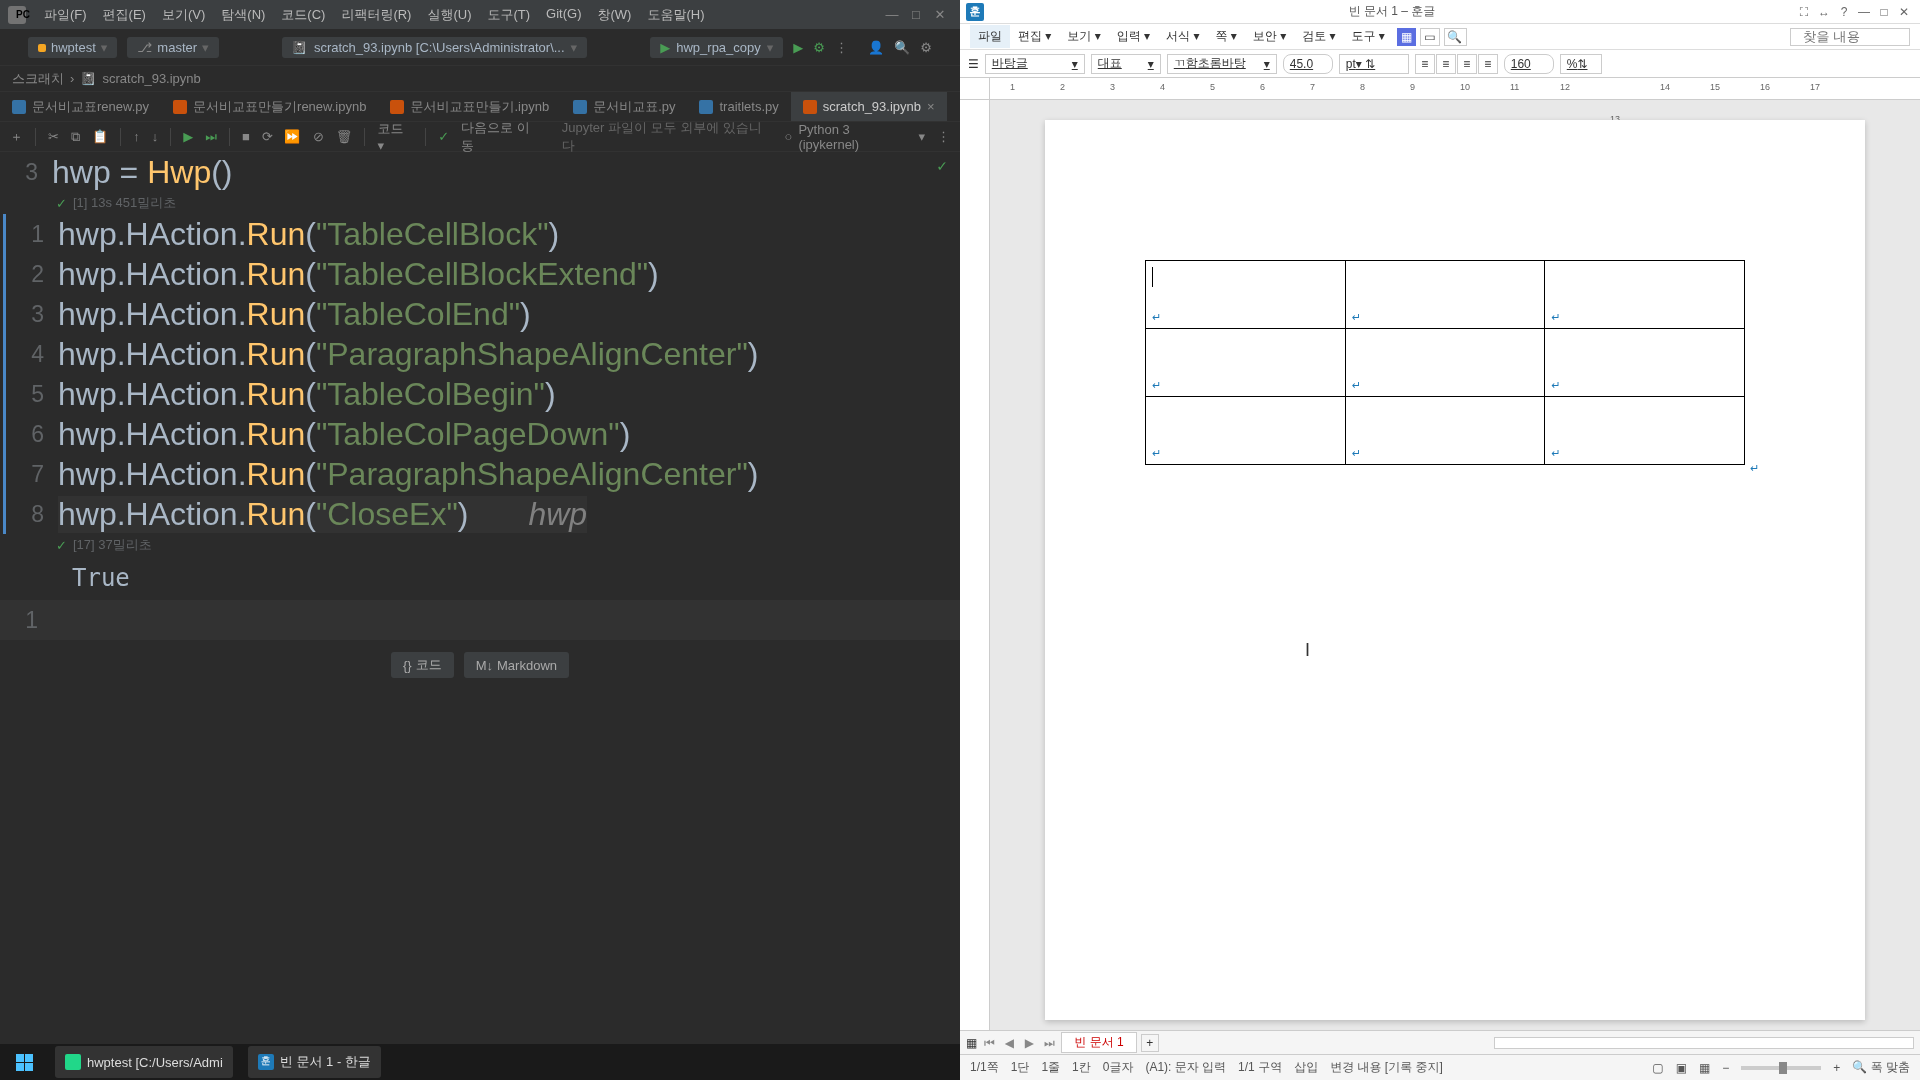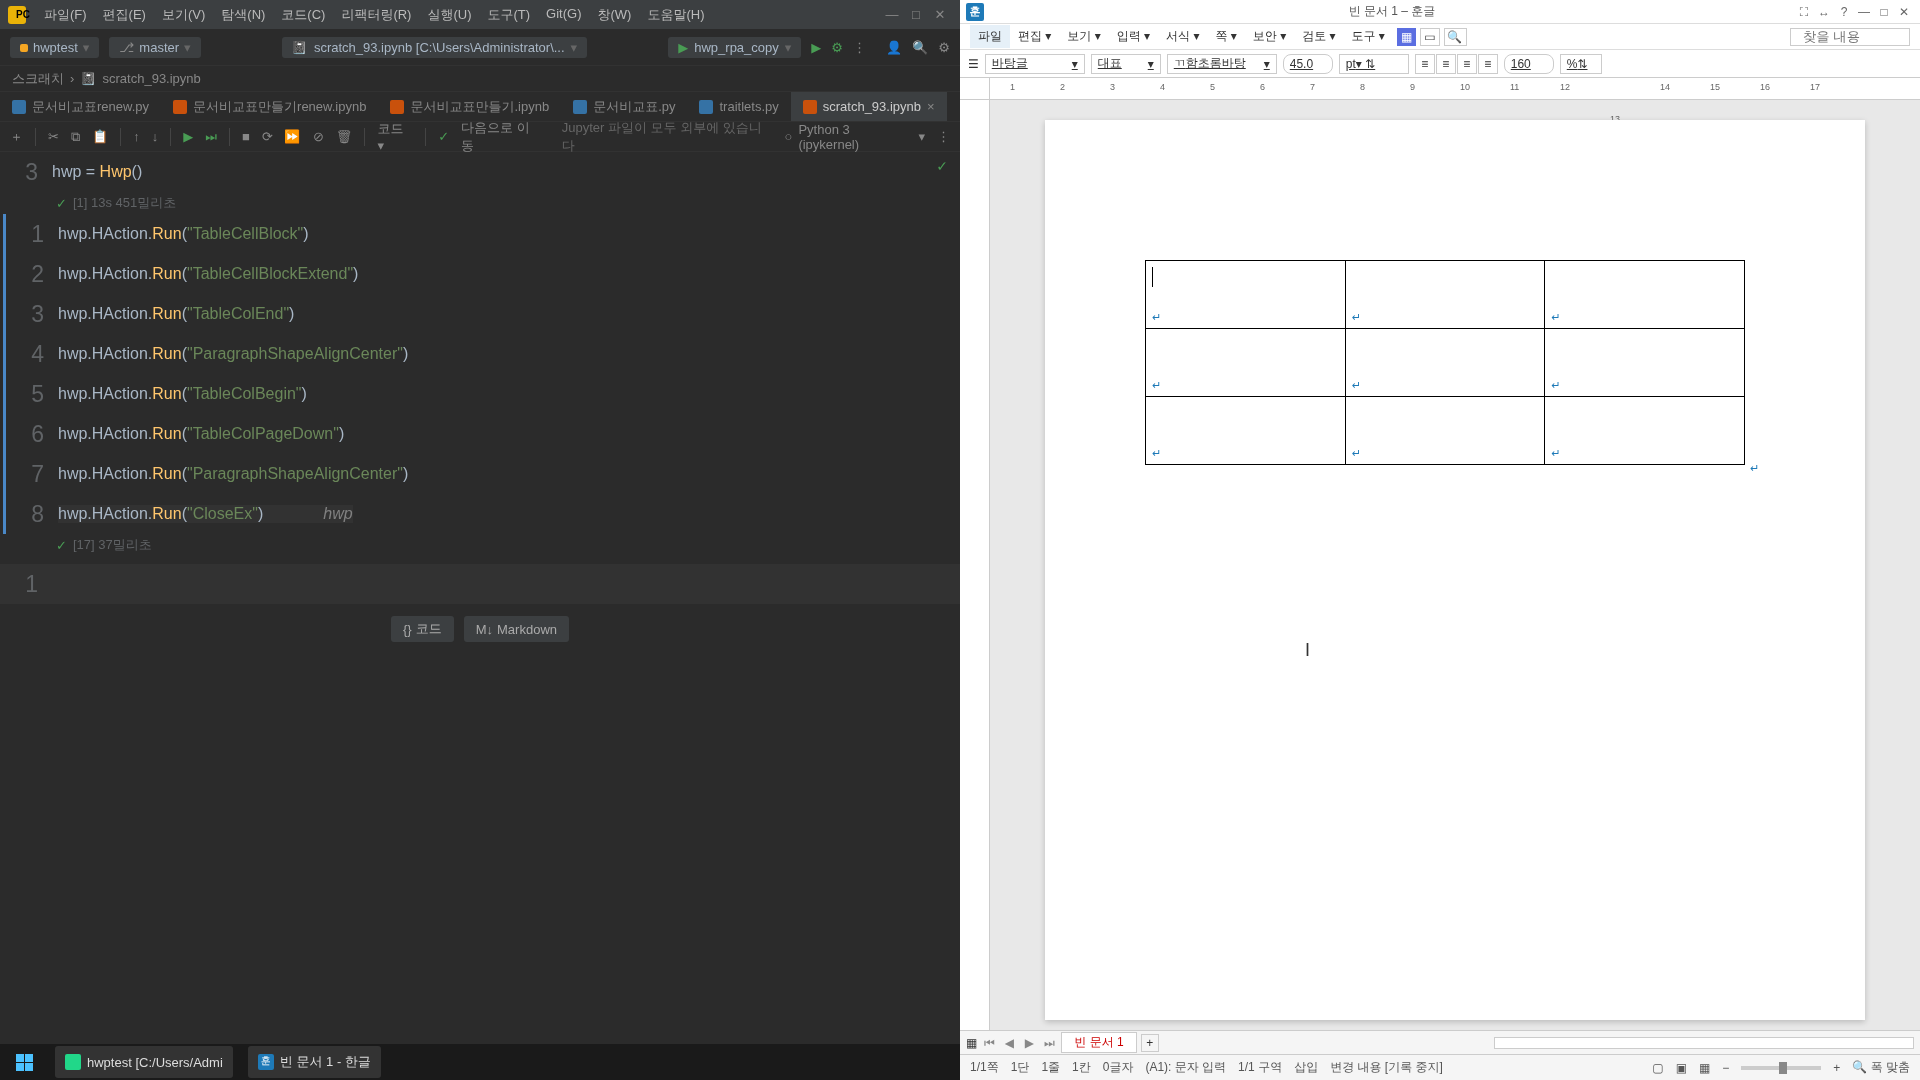--- a/index.html
+++ b/index.html
@@ -1,26 +1,26 @@
 <!DOCTYPE html>
 <html><head>
 <meta charset="utf-8">
 <style>
 * { margin: 0; padding: 0; box-sizing: border-box; font-family: "Malgun Gothic", sans-serif; }
 body { width: 1920px; height: 1080px; overflow: hidden; background: #1e1e1e; display: flex; }
 
 
 .ide { width: 960px; height: 100%; background: #2b2b2b; color: #a9b7c6; display: flex; flex-direction: column; font-size: 13px; }
 .ide-titlebar { height: 30px; background: #3c3f41; display: flex; align-items: center; padding: 0 8px; color: #bbb; border-bottom: 1px solid #2b2b2b;}
-.ide-titlebar .logo { width:18px;height:18px;background:#eab308;border-radius:3px;display:flex;align-items:center;justify-content:center;font-size:10px;color:#000;font-weight:bold;margin-right:10px;padding-left:12px;}
+.ide-titlebar .logo { width:18px;height:18px;background:#737373;border-radius:3px;display:flex;align-items:center;justify-content:center;font-size:10px;color:#000;font-weight:bold;margin-right:10px;padding-left:12px;}
 .ide-titlebar .menu-item { padding: 0 8px; font-size: 13px; cursor:pointer;}
 .ide-titlebar .spacer { flex:1;}
 .ide-titlebar .win-btn { width:24px;text-align:center;color:#888;}
 
-.ide-toolbar2 { height: 36px; background: #2b2b2b; display:flex;align-items:center;padding:0 10px;gap:10px;border-bottom:1px solid #323232;}
+.ide-toolbar2 { height: 36px; background: #2b2b2b; display:flex;align-items:center;padding:0 28px;gap:10px;border-bottom:1px solid #323232;}
 .proj-chip{background:#3c3f41;border-radius:3px;padding:3px 10px;display:flex;align-items:center;gap:5px;font-size:13px;}
 .proj-chip .dot{width:8px;height:8px;background:#f5a623;border-radius:2px;}
 .ide-toolbar2 .center{flex:1;display:flex;justify-content:center;gap:10px;}
 .run-cfg{background:#3c3f41;border-radius:3px;padding:3px 10px;display:flex;align-items:center;gap:6px;font-size:13px;}
 .play-i{color:#499c54;}
 .bug-i{color:#499c54;}
 .gear-i{color:#888;}
 
 .breadcrumb{height:26px;background:#2b2b2b;padding:3px 12px;font-size:13px;color:#888;display:flex;align-items:center;gap:6px;border-bottom:1px solid #323232;}
 
@@ -32,21 +32,21 @@
 .fi-nb{background:#c9510c;}
 
 .edit-toolbar{height:30px;background:#2b2b2b;display:flex;align-items:center;padding:0 10px;gap:12px;border-bottom:1px solid #323232;font-size:13px;color:#888;}
 .edit-toolbar .sep{width:1px;height:18px;background:#444;}
 .kernel-sel{margin-left:auto;display:flex;align-items:center;gap:6px;}
 
 .editor{flex:1;background:#2b2b2b;overflow:auto;font-family:Consolas,monospace;position:relative;}
 .code-block{margin:0;position:relative;}
 .code-line{display:flex;align-items:center;min-height:40px;}
 .gutter{width:52px;text-align:right;padding-right:14px;color:#606366;font-size:23px;flex-shrink:0;}
-.code{font-size:16px;white-space:pre;color:#a9b7c6;}
+.code{font-size:32px;white-space:pre;color:#a9b7c6;}
 .fn{color:#ffc66d;}
 .str{color:#6a8759;}
 .op{color:#a9b7c6;}
 .par{color:#a9b7c6;}
 .cm{color:#808080;font-style:italic;}
 .meta-line{padding-left:56px;color:#606366;font-size:13px;display:flex;align-items:center;gap:6px;height:22px;}
 .meta-line .chk{color:#499c54;}
 .output-line{padding-left:72px;font-size:24px;color:#a9b7c6;margin:8px 0;font-family:Consolas,monospace;}
 .cell-border{border-left:3px solid #4a88c7;margin-left:3px;}
 .green-check{position:absolute;right:12px;top:6px;color:#499c54;font-size:14px;}
@@ -276,20 +276,21 @@
         </div>
         <div class="code-line">
           <div class="gutter">8</div>
           <div class="code" style="background:#323232"><span>hwp</span><span class="op">.</span><span>HAction</span><span class="op">.</span><span class="fn">Run</span><span class="par">(</span><span class="str">"CloseEx"</span><span class="par">)</span><span class="cm" style="margin-left:60px">hwp</span></div>
         </div>
       </div>
     <div class="meta-line">
         <span class="chk">✓</span>
         <span>[17] 37밀리초</span>
       </div>
+    <div class="output-line">True</div>
 
     <div class="code-block" style="background:#323232;margin-top:8px;">
       <div class="code-line" style="min-height:40px;">
         <div class="gutter">1</div>
         <div class="code"></div>
       </div>
     </div>
     <div class="add-cell">
       <div class="add-btn">{} <span>코드</span></div>
       <div class="add-btn">M↓<span>Markdown</span></div>

